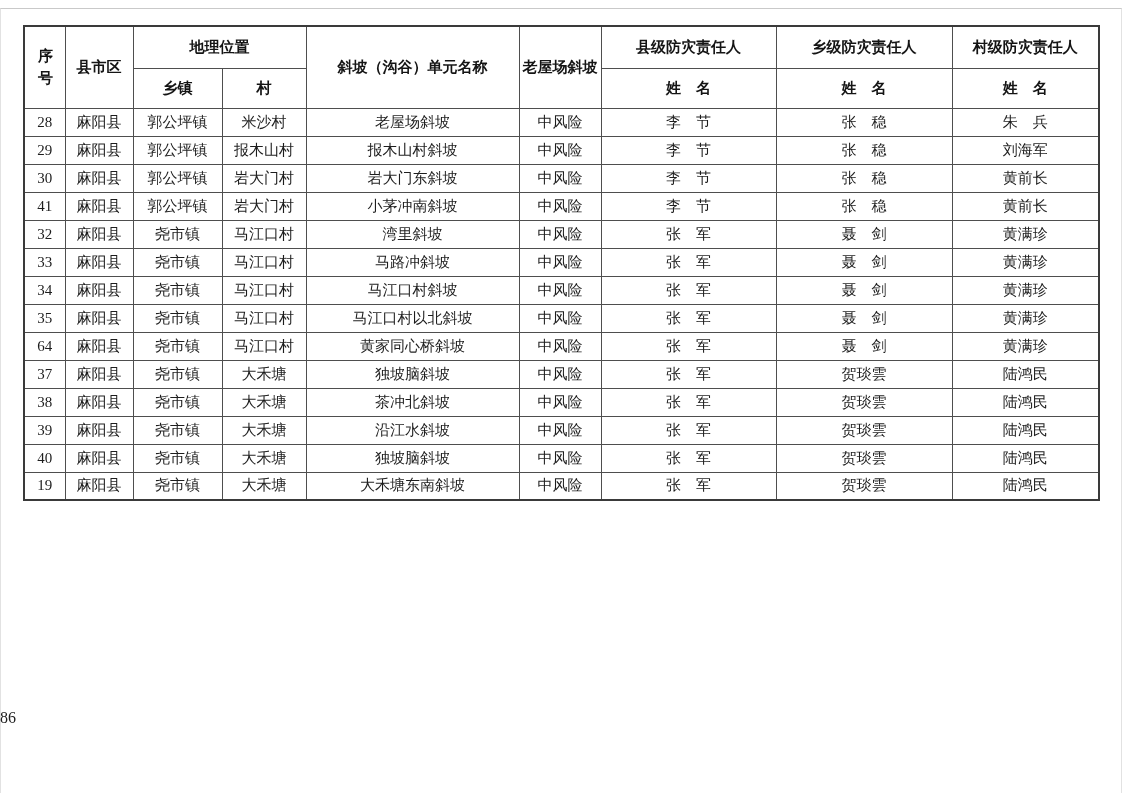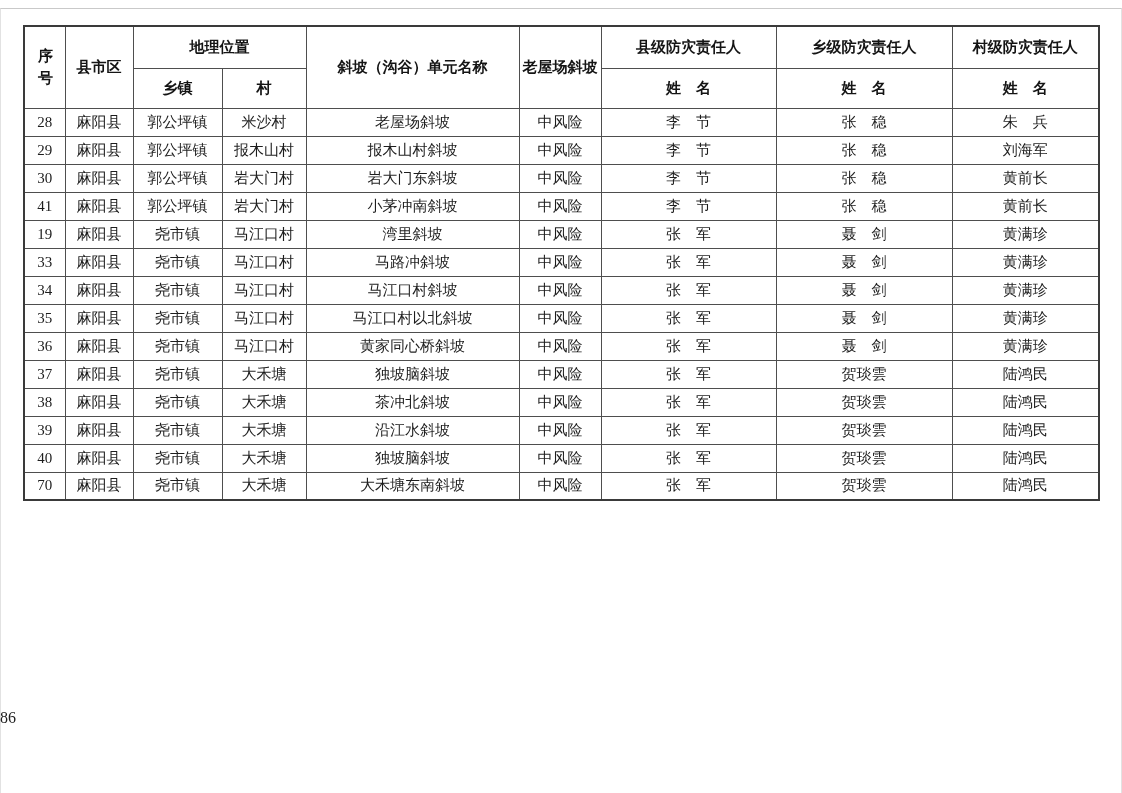--- a/index.html
+++ b/index.html
@@ -143,120 +143,120 @@
     <td>麻阳县</td>
     <td>郭公坪镇</td>
     <td>岩大门村</td>
     <td>小茅冲南斜坡</td>
     <td>中风险</td>
     <td>李　节</td>
     <td>张　稳</td>
     <td>黄前长</td>
   </tr>
       <tr>
+    <td>32</td>
+    <td>麻阳县</td>
+    <td>尧市镇</td>
+    <td>马江口村</td>
+    <td>湾里斜坡</td>
+    <td>中风险</td>
+    <td>张　军</td>
+    <td>聂　剑</td>
+    <td>黄满珍</td>
+  </tr>
+      <tr>
+    <td>33</td>
+    <td>麻阳县</td>
+    <td>尧市镇</td>
+    <td>马江口村</td>
+    <td>马路冲斜坡</td>
+    <td>中风险</td>
+    <td>张　军</td>
+    <td>聂　剑</td>
+    <td>黄满珍</td>
+  </tr>
+      <tr>
+    <td>34</td>
+    <td>麻阳县</td>
+    <td>尧市镇</td>
+    <td>马江口村</td>
+    <td>马江口村斜坡</td>
+    <td>中风险</td>
+    <td>张　军</td>
+    <td>聂　剑</td>
+    <td>黄满珍</td>
+  </tr>
+      <tr>
+    <td>35</td>
+    <td>麻阳县</td>
+    <td>尧市镇</td>
+    <td>马江口村</td>
+    <td>马江口村以北斜坡</td>
+    <td>中风险</td>
+    <td>张　军</td>
+    <td>聂　剑</td>
+    <td>黄满珍</td>
+  </tr>
+      <tr>
+    <td>64</td>
+    <td>麻阳县</td>
+    <td>尧市镇</td>
+    <td>马江口村</td>
+    <td>黄家同心桥斜坡</td>
+    <td>中风险</td>
+    <td>张　军</td>
+    <td>聂　剑</td>
+    <td>黄满珍</td>
+  </tr>
+      <tr>
+    <td>37</td>
+    <td>麻阳县</td>
+    <td>尧市镇</td>
+    <td>大禾塘</td>
+    <td>独坡脑斜坡</td>
+    <td>中风险</td>
+    <td>张　军</td>
+    <td>贺琰雲</td>
+    <td>陆鸿民</td>
+  </tr>
+      <tr>
+    <td>38</td>
+    <td>麻阳县</td>
+    <td>尧市镇</td>
+    <td>大禾塘</td>
+    <td>茶冲北斜坡</td>
+    <td>中风险</td>
+    <td>张　军</td>
+    <td>贺琰雲</td>
+    <td>陆鸿民</td>
+  </tr>
+      <tr>
+    <td>39</td>
+    <td>麻阳县</td>
+    <td>尧市镇</td>
+    <td>大禾塘</td>
+    <td>沿江水斜坡</td>
+    <td>中风险</td>
+    <td>张　军</td>
+    <td>贺琰雲</td>
+    <td>陆鸿民</td>
+  </tr>
+      <tr>
+    <td>40</td>
+    <td>麻阳县</td>
+    <td>尧市镇</td>
+    <td>大禾塘</td>
+    <td>独坡脑斜坡</td>
+    <td>中风险</td>
+    <td>张　军</td>
+    <td>贺琰雲</td>
+    <td>陆鸿民</td>
+  </tr>
+      <tr>
     <td>19</td>
-    <td>麻阳县</td>
-    <td>尧市镇</td>
-    <td>马江口村</td>
-    <td>湾里斜坡</td>
-    <td>中风险</td>
-    <td>张　军</td>
-    <td>聂　剑</td>
-    <td>黄满珍</td>
-  </tr>
-      <tr>
-    <td>33</td>
-    <td>麻阳县</td>
-    <td>尧市镇</td>
-    <td>马江口村</td>
-    <td>马路冲斜坡</td>
-    <td>中风险</td>
-    <td>张　军</td>
-    <td>聂　剑</td>
-    <td>黄满珍</td>
-  </tr>
-      <tr>
-    <td>34</td>
-    <td>麻阳县</td>
-    <td>尧市镇</td>
-    <td>马江口村</td>
-    <td>马江口村斜坡</td>
-    <td>中风险</td>
-    <td>张　军</td>
-    <td>聂　剑</td>
-    <td>黄满珍</td>
-  </tr>
-      <tr>
-    <td>35</td>
-    <td>麻阳县</td>
-    <td>尧市镇</td>
-    <td>马江口村</td>
-    <td>马江口村以北斜坡</td>
-    <td>中风险</td>
-    <td>张　军</td>
-    <td>聂　剑</td>
-    <td>黄满珍</td>
-  </tr>
-      <tr>
-    <td>36</td>
-    <td>麻阳县</td>
-    <td>尧市镇</td>
-    <td>马江口村</td>
-    <td>黄家同心桥斜坡</td>
-    <td>中风险</td>
-    <td>张　军</td>
-    <td>聂　剑</td>
-    <td>黄满珍</td>
-  </tr>
-      <tr>
-    <td>37</td>
-    <td>麻阳县</td>
-    <td>尧市镇</td>
-    <td>大禾塘</td>
-    <td>独坡脑斜坡</td>
-    <td>中风险</td>
-    <td>张　军</td>
-    <td>贺琰雲</td>
-    <td>陆鸿民</td>
-  </tr>
-      <tr>
-    <td>38</td>
-    <td>麻阳县</td>
-    <td>尧市镇</td>
-    <td>大禾塘</td>
-    <td>茶冲北斜坡</td>
-    <td>中风险</td>
-    <td>张　军</td>
-    <td>贺琰雲</td>
-    <td>陆鸿民</td>
-  </tr>
-      <tr>
-    <td>39</td>
-    <td>麻阳县</td>
-    <td>尧市镇</td>
-    <td>大禾塘</td>
-    <td>沿江水斜坡</td>
-    <td>中风险</td>
-    <td>张　军</td>
-    <td>贺琰雲</td>
-    <td>陆鸿民</td>
-  </tr>
-      <tr>
-    <td>40</td>
-    <td>麻阳县</td>
-    <td>尧市镇</td>
-    <td>大禾塘</td>
-    <td>独坡脑斜坡</td>
-    <td>中风险</td>
-    <td>张　军</td>
-    <td>贺琰雲</td>
-    <td>陆鸿民</td>
-  </tr>
-      <tr>
-    <td>70</td>
     <td>麻阳县</td>
     <td>尧市镇</td>
     <td>大禾塘</td>
     <td>大禾塘东南斜坡</td>
     <td>中风险</td>
     <td>张　军</td>
     <td>贺琰雲</td>
     <td>陆鸿民</td>
   </tr>
     </tbody>

